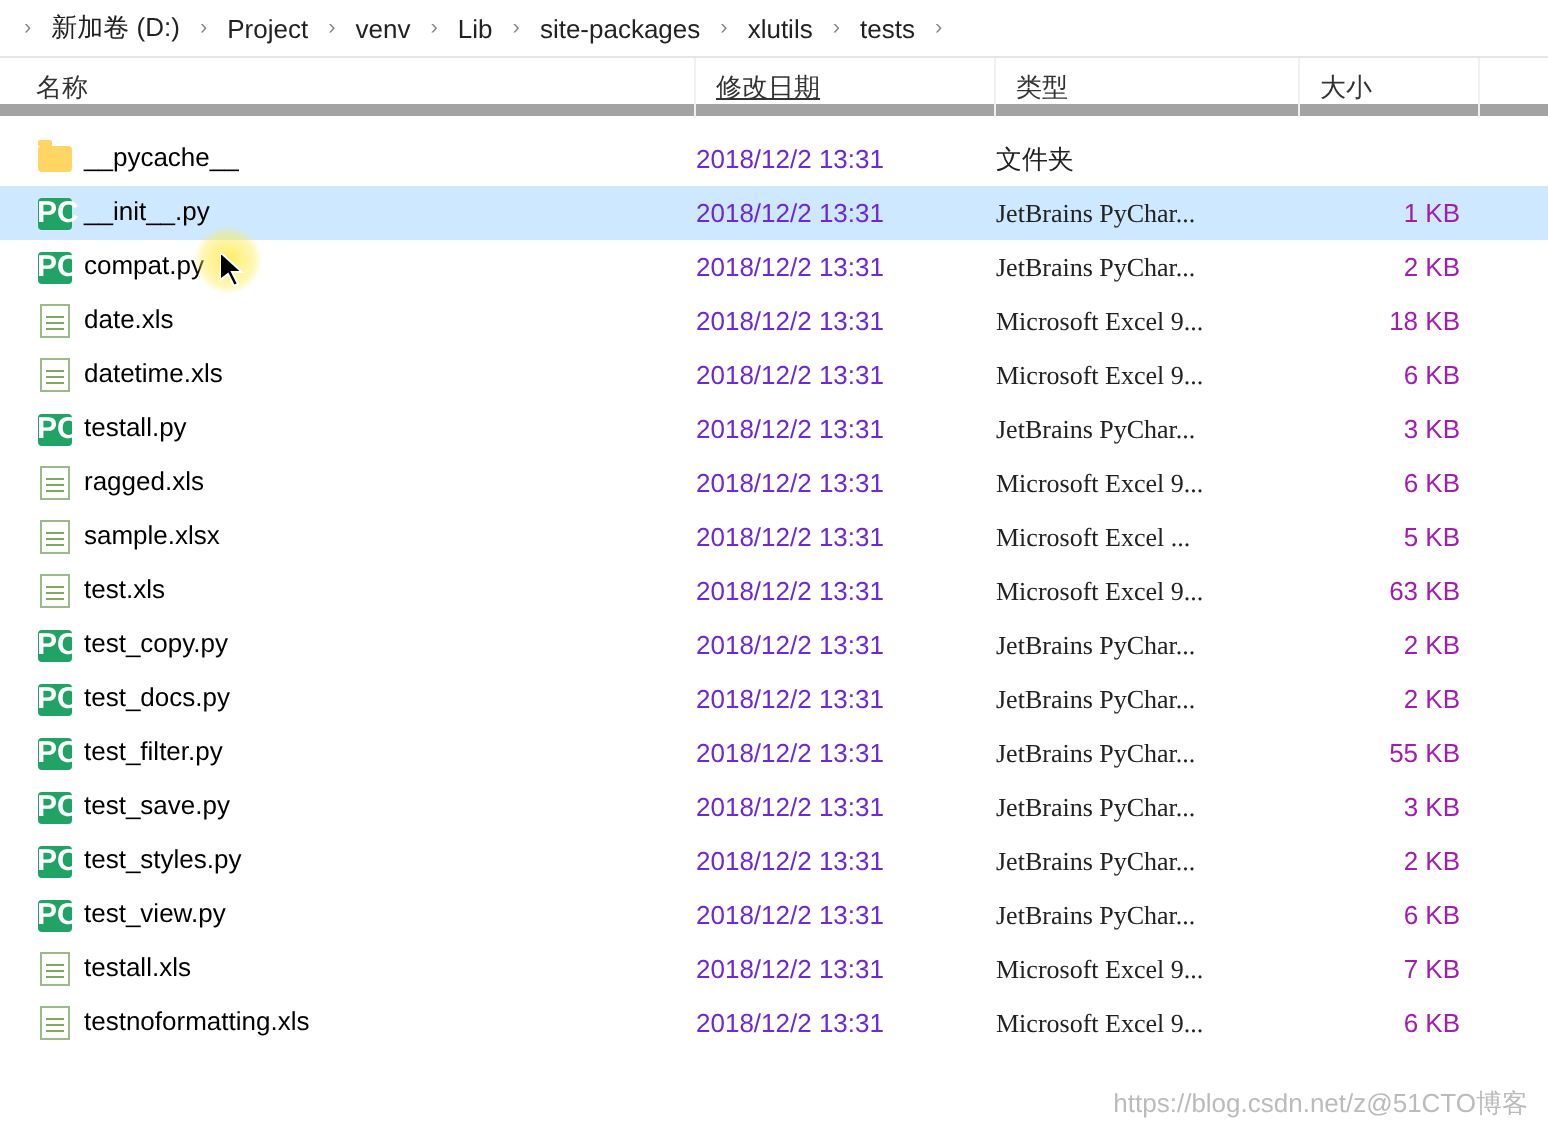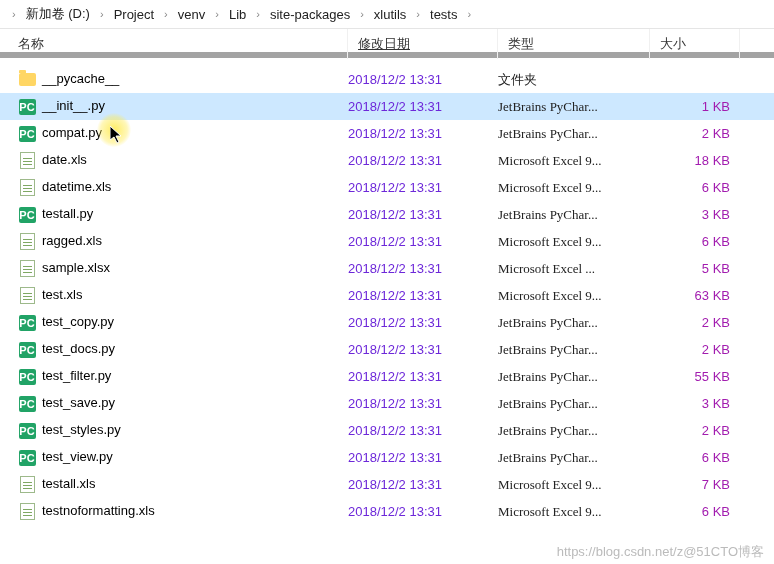--- a/index.html
+++ b/index.html
@@ -90,21 +90,21 @@
       content: "";
       position: absolute;
       top: -3px; left: 0;
       width: 7px; height: 3px;
       background: #ffd664;
       border-radius: 1px 1px 0 0;
     }
     .icon-py {
       background: #21a366;
       color: #fff;
-      font-size: 11px;
+      font-size: 15px;
       font-weight: bold;
       width: 17px;
       height: 16px;
       border-radius: 2px;
       line-height: 16px;
       text-align: center;
     }
     .icon-xls {
       background: #fff;
       border: 1px solid #9db98a;

